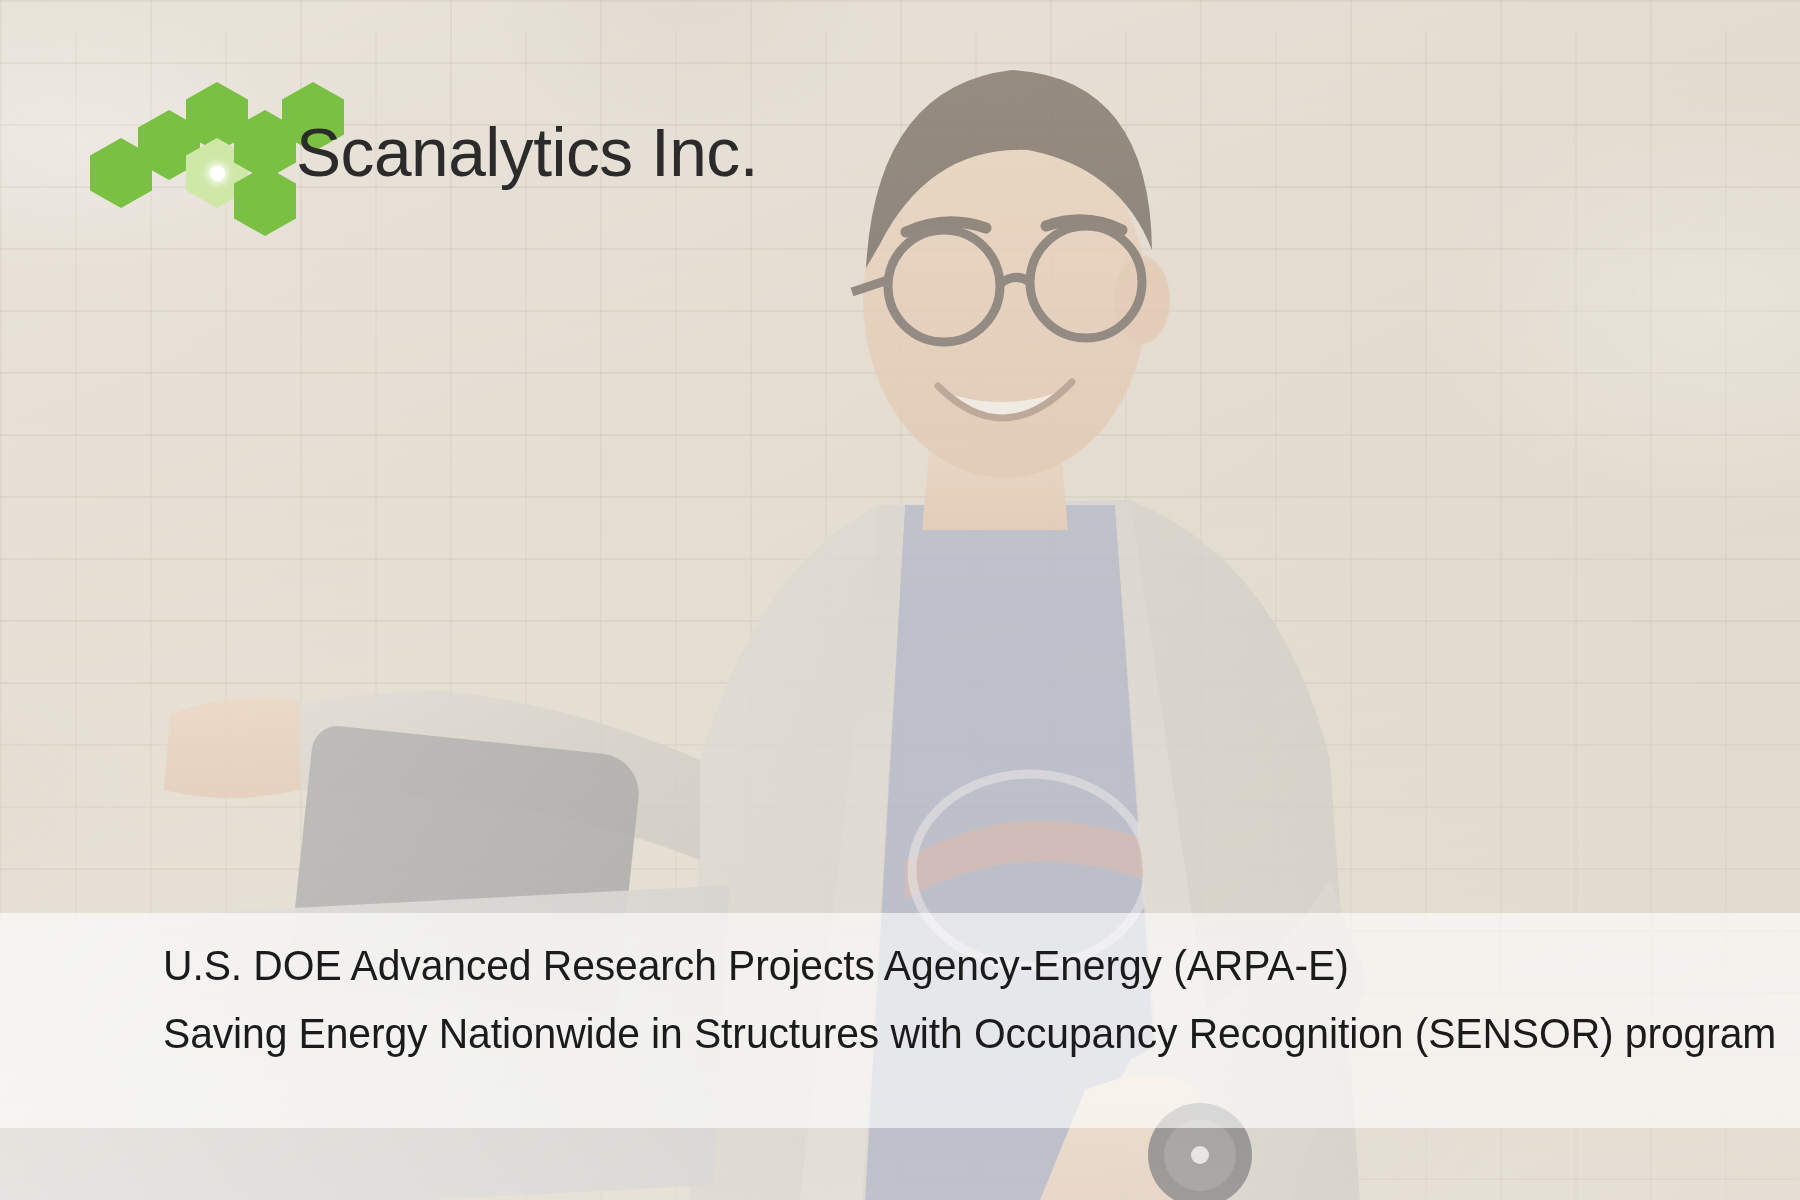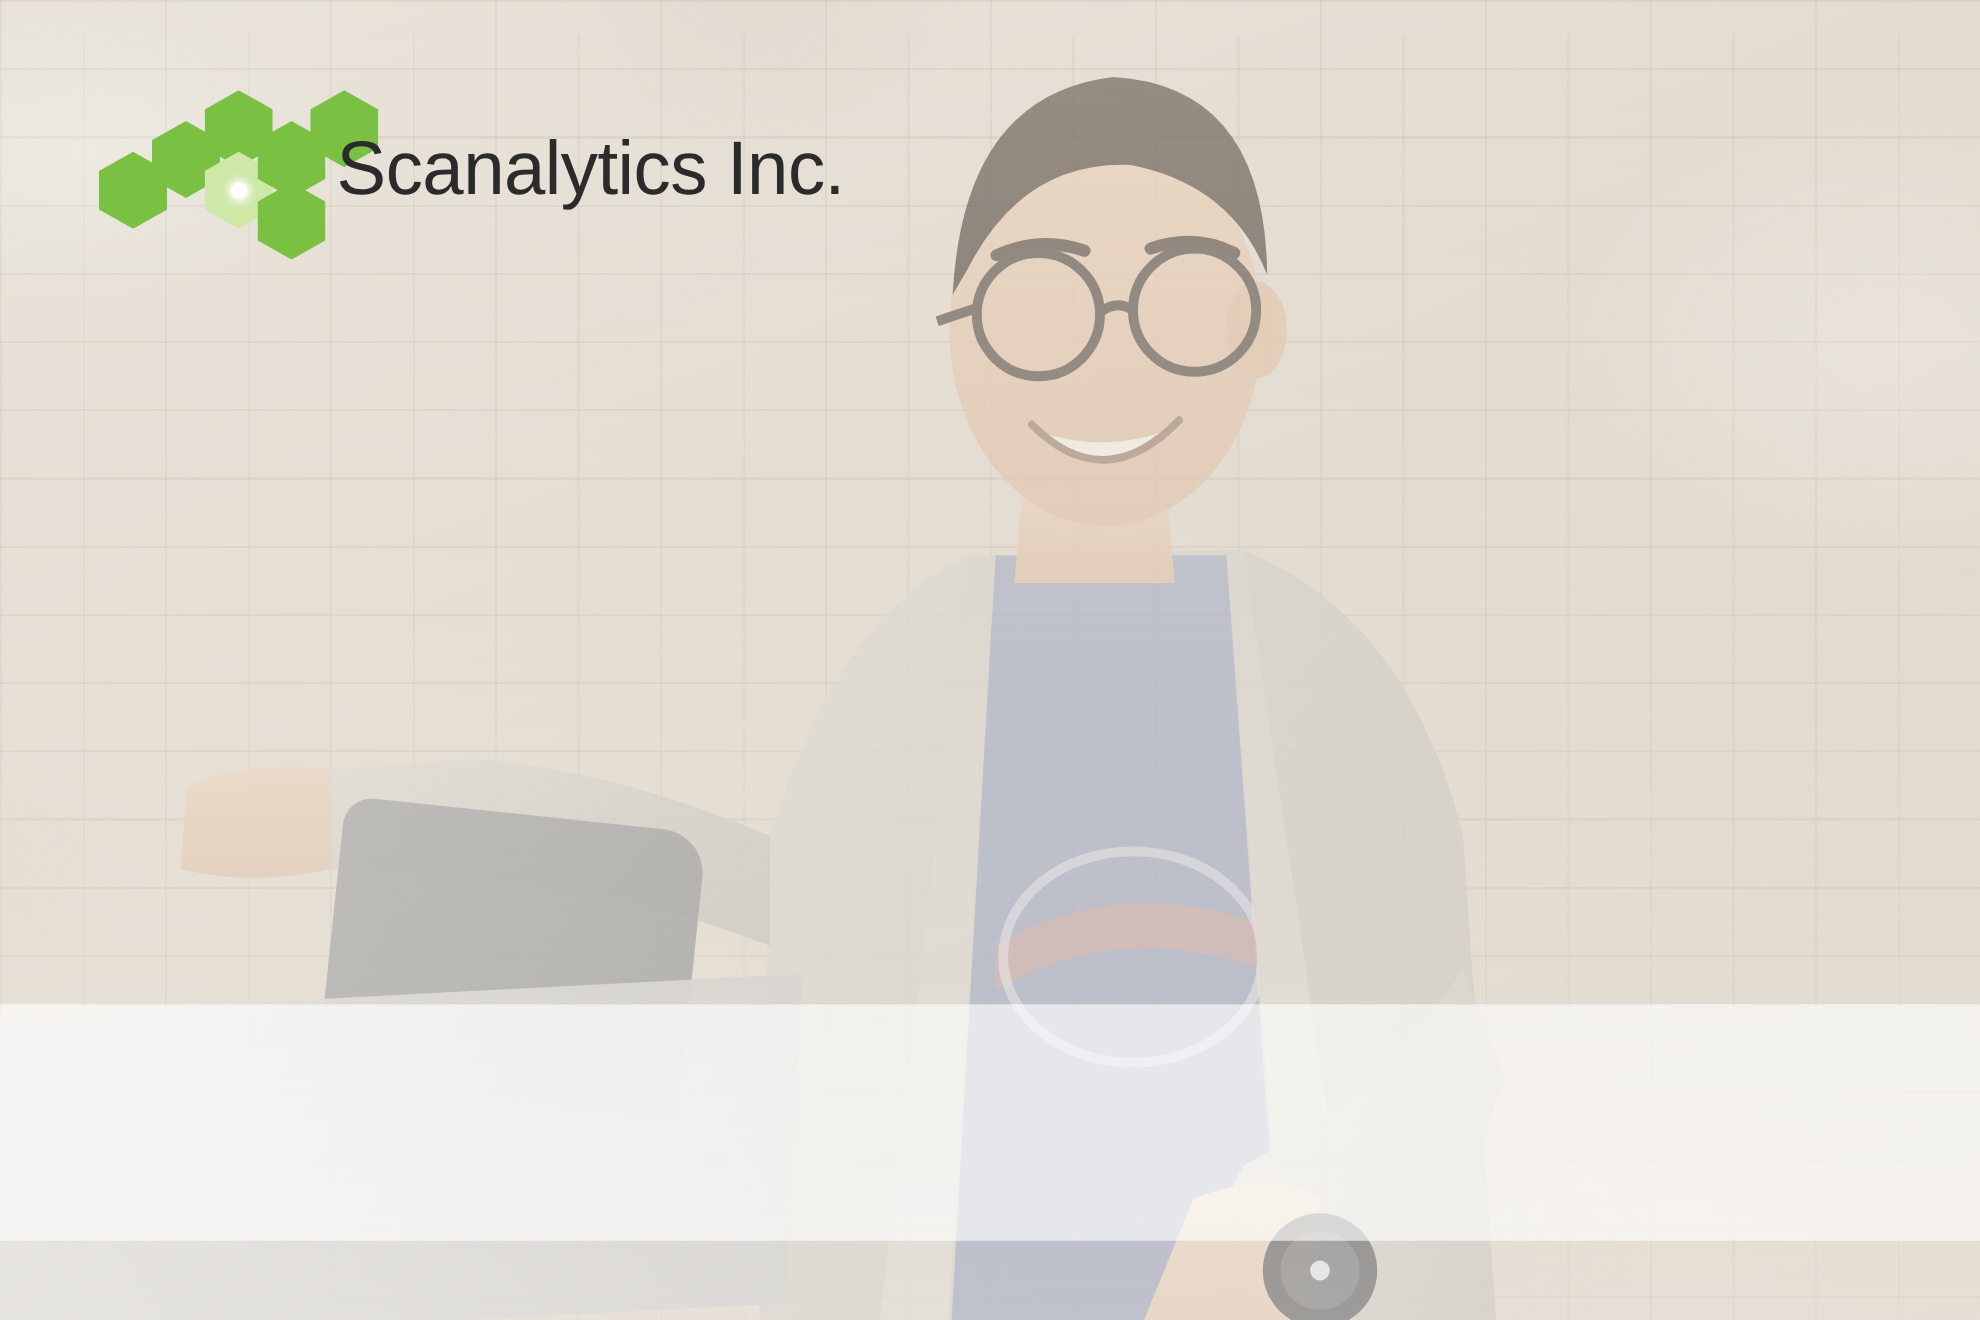--- a/index.html
+++ b/index.html
@@ -108,21 +108,21 @@
     opacity: .88;
   }
 
   
   .logo {
     position: absolute;
     left: 90px;
     top: 96px;
     display: flex;
     align-items: center;
-    gap: 36px;
+    gap: 26px;
   }
   .logo-mark {
     position: relative;
     width: 180px;
     height: 112px;
   }
   .hex {
     position: absolute;
     width: 62px;
     height: 70px;
@@ -296,14 +296,18 @@
       <div class="hex" style="left:144px; top:14px;"></div>
       <div class="hex" style="left:192px; top:-14px;"></div>
       <div class="hex" style="left:144px; top:70px;"></div>
       <div class="hex-dot" style="left:120px; top:70px;"></div>
     </div>
     <div class="logo-word">Scanalytics Inc.</div>
   </div>
 
 
   <div class="band"></div>
+  <div class="band-inner">
+    <div class="band-line">U.S. DOE Advanced Research Projects Agency-Energy (ARPA-E)</div>
+    <div class="band-line">Saving Energy Nationwide in Structures with Occupancy Recognition (SENSOR) program</div>
+  </div>
 
 </div>
 
 </body></html>

